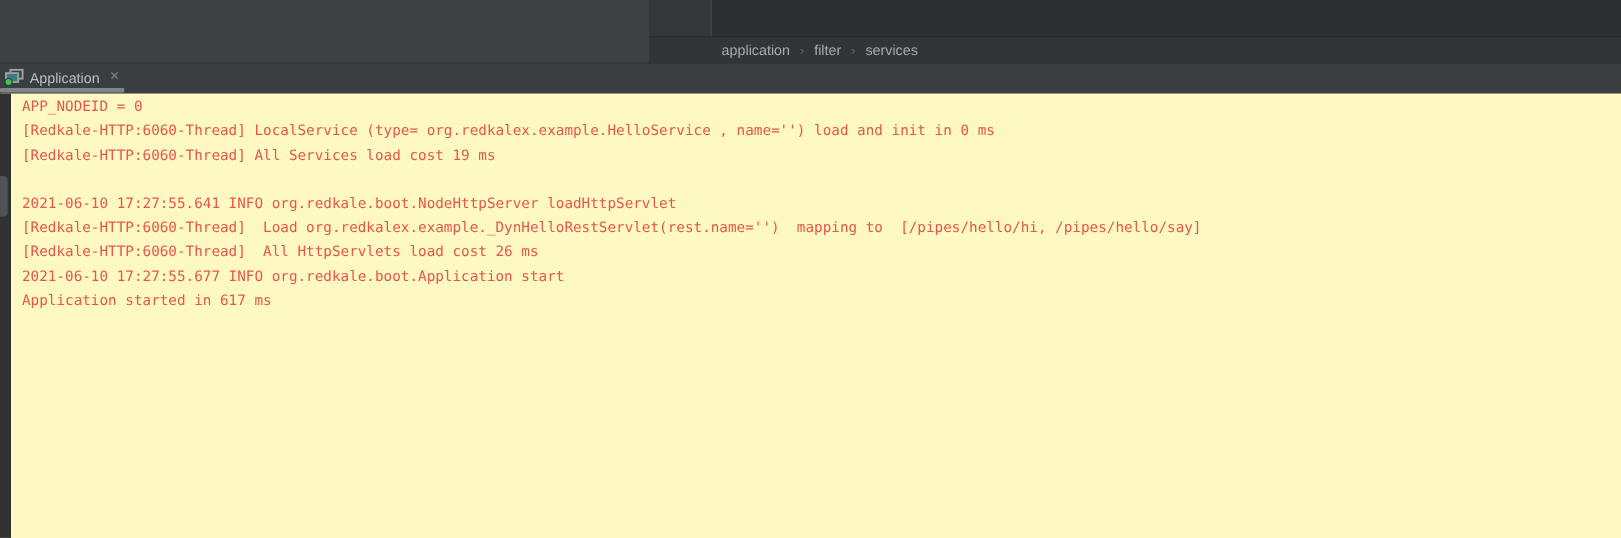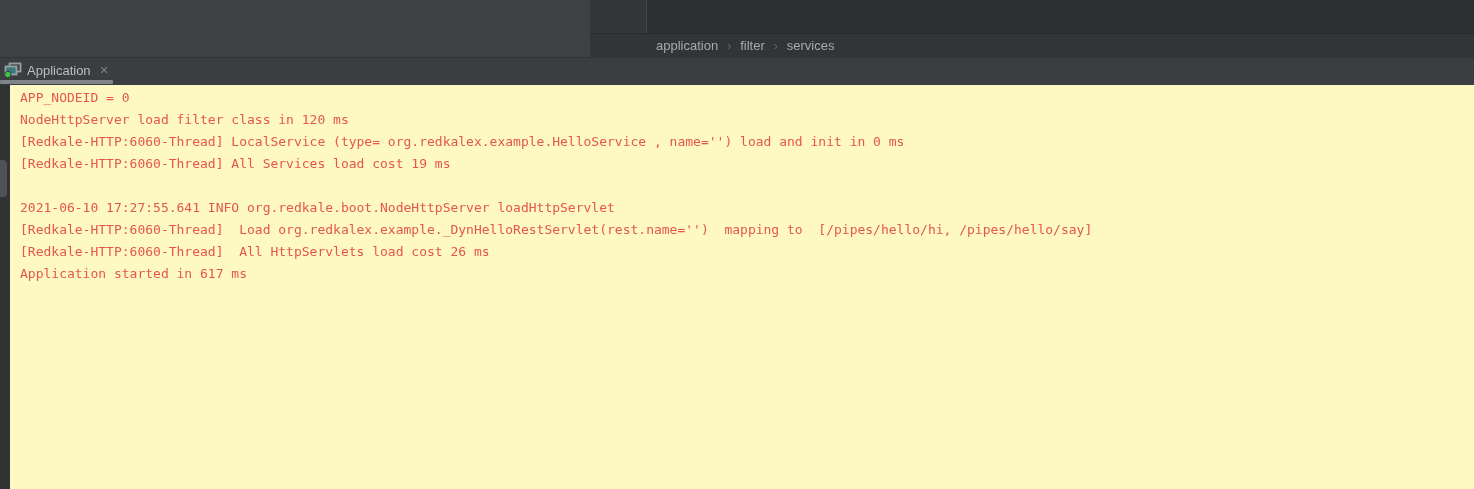--- a/index.html
+++ b/index.html
@@ -107,22 +107,22 @@
   </div>
   <div class="tab-underline"></div>
 </div>
 
 <div class="console">
   <div class="console-gutter">
     <div class="gutter-marker"></div>
   </div>
   <div class="console-log">
       <div class="log-line"><span class="err">APP_NODEID = 0</span></div>
-      <div class="log-line"><span class="err">NodeHttpServer load filter class in 120 ms</span></div>
       <div class="log-line"><span class="err">[Redkale-HTTP:6060-Thread] LocalService (type= org.redkalex.example.HelloService , name='') load and init in 0 ms</span></div>
       <div class="log-line"><span class="err">[Redkale-HTTP:6060-Thread] All Services load cost 19 ms</span></div>
       <div class="log-line">&nbsp;</div>
       <div class="log-line"><span class="err">2021-06-10 17:27:55.641 INFO org.redkale.boot.NodeHttpServer loadHttpServlet</span></div>
       <div class="log-line"><span class="err">[Redkale-HTTP:6060-Thread]  Load org.redkalex.example._DynHelloRestServlet(rest.name='')  mapping to  [/pipes/hello/hi, /pipes/hello/say]</span></div>
       <div class="log-line"><span class="err">[Redkale-HTTP:6060-Thread]  All HttpServlets load cost 26 ms</span></div>
+      <div class="log-line"><span class="err">2021-06-10 17:27:55.677 INFO org.redkale.boot.Application start</span></div>
       <div class="log-line"><span class="err">Application started in 617 ms</span></div>
     </div>
 </div>
 
 </body></html>

